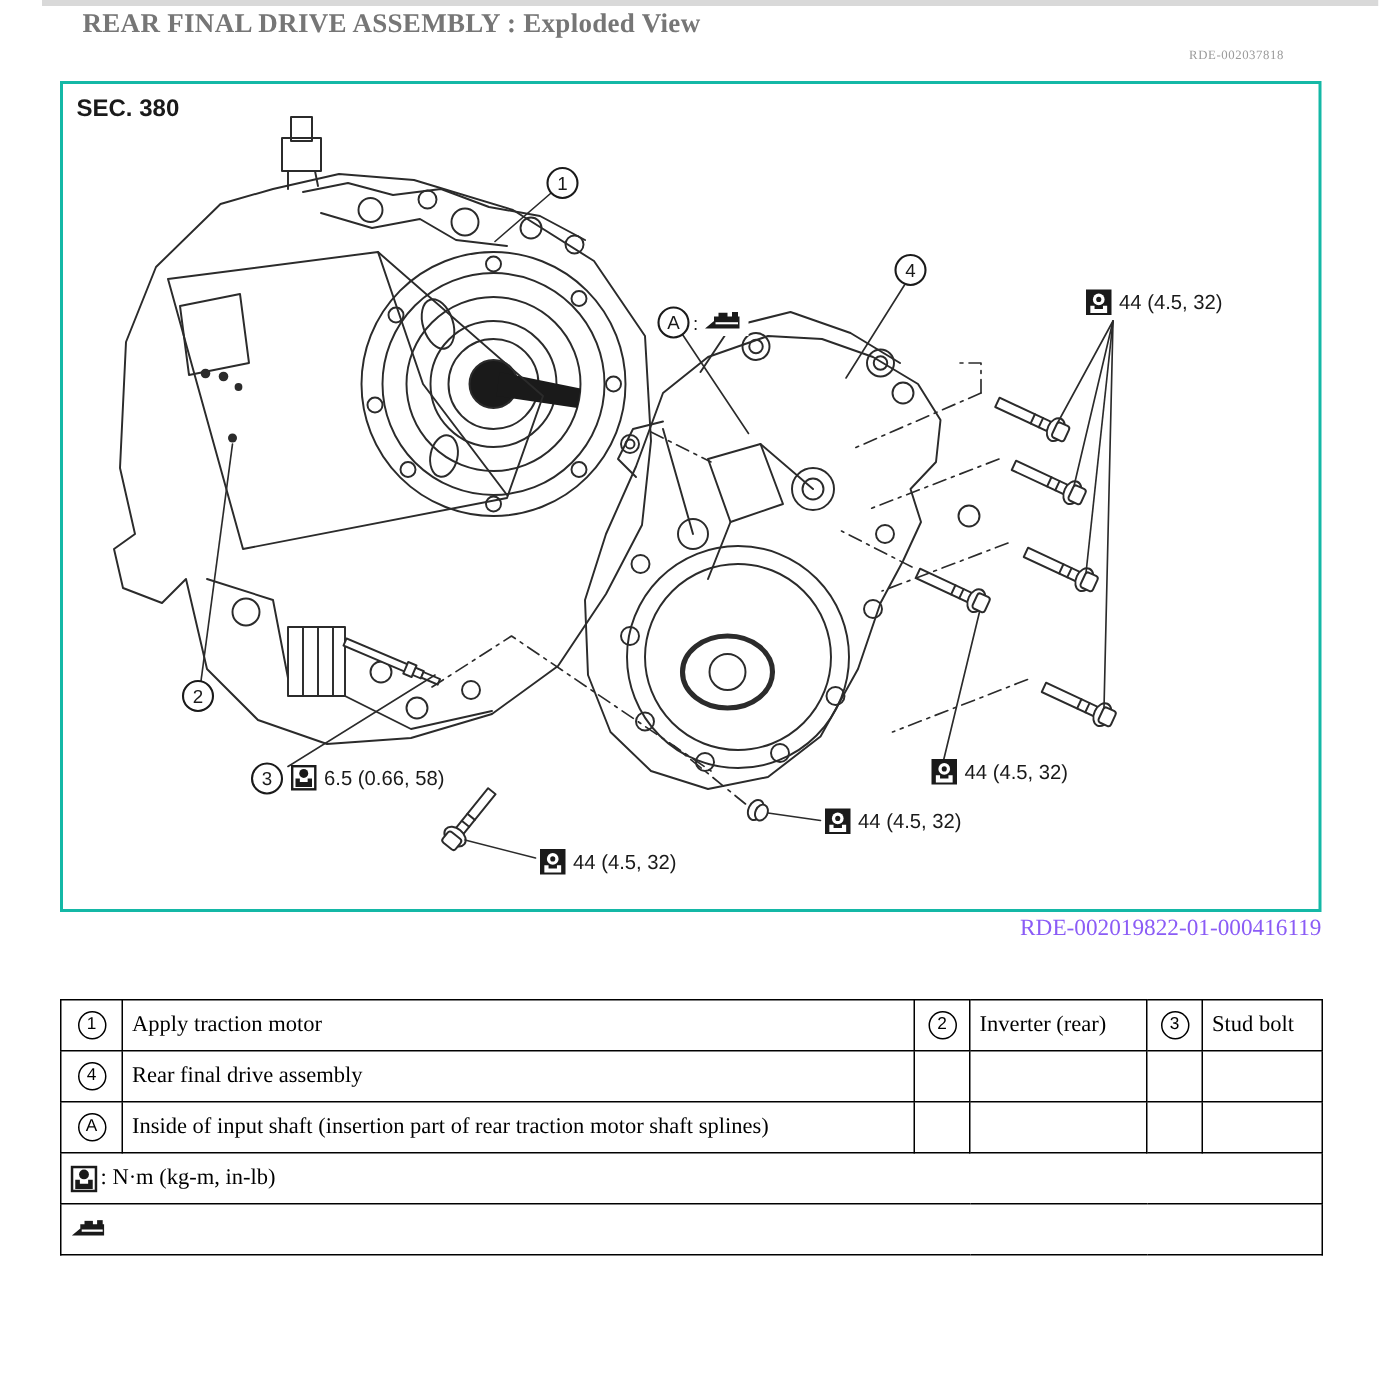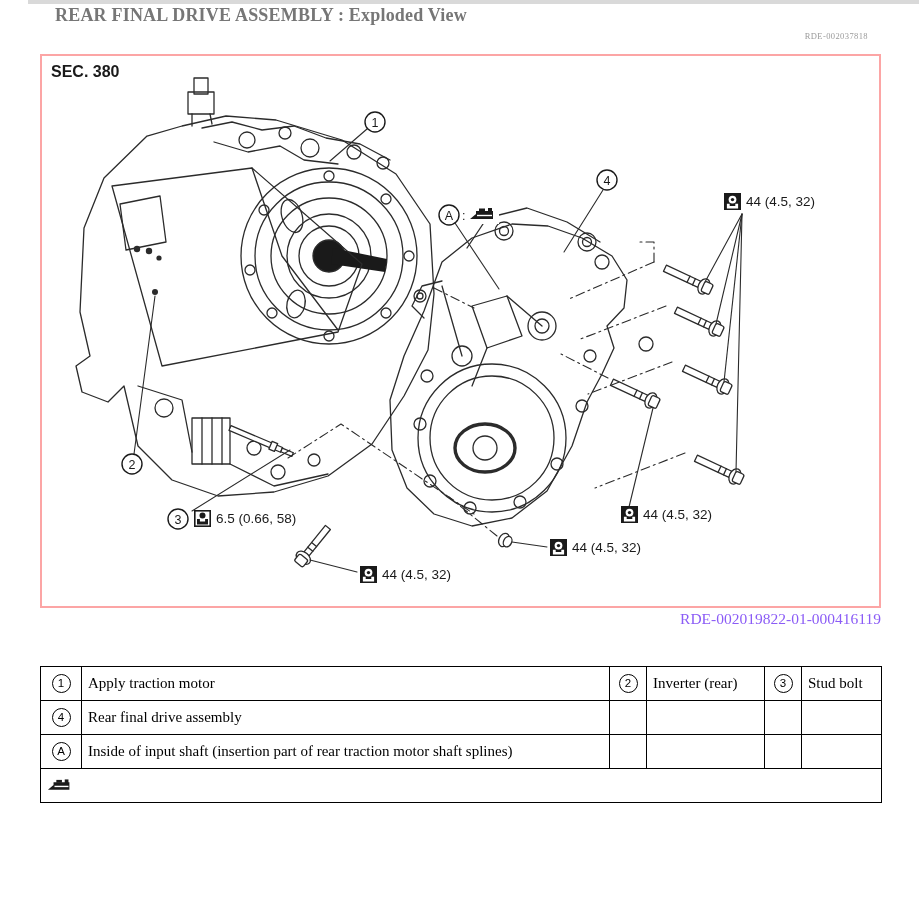--- a/index.html
+++ b/index.html
@@ -6,26 +6,26 @@
   body{
     width:919px;height:919px;position:relative;background:#fff;
     font-family:"Liberation Serif", serif;color:#111;overflow:hidden;
   }
   .top-strip{position:absolute;left:28px;top:0;width:891px;height:4px;background:#d9d9d9;}
   .page-title{
     position:absolute;left:55px;top:5px;font-size:18px;font-weight:bold;
     color:#767676;letter-spacing:.2px;font-family:"Liberation Serif",serif;
   }
   .doc-ref-top{
-    position:absolute;top:31px;right:51px;font-size:8.5px;color:#9a9a9a;
+    position:absolute;top:31px;right:63px;font-size:8.5px;color:#9a9a9a;
     font-family:"Liberation Serif",serif;letter-spacing:.4px;
   }
   .figure-box{
     position:absolute;left:40px;top:54px;width:837px;height:550px;
-    border:2px solid #fca5a5;background:#fff;
+    border:2px solid #14b8a6;background:#fff;
   }
   .figure-ref{
     position:absolute;top:610px;right:38px;font-size:15.5px;color:#8b5cf6;
     font-family:"Liberation Serif",serif;
   }
   table.parts{
     position:absolute;left:40px;top:666px;width:841px;
     border-collapse:collapse;table-layout:fixed;
     font-family:"Liberation Serif",serif;font-size:15px;color:#000;
   }
@@ -339,20 +339,32 @@
     <td class="co"><span class="circ">A</span></td>
     <td>Inside of input shaft (insertion part of rear traction motor shaft splines)</td>
     <td></td>
     <td></td>
     <td></td>
     <td></td>
   </tr>
   <tr>
     <td class="legend-cell" colspan="6">
       <span class="legend-inner">
+        <svg class="licon" width="18" height="18" viewBox="0 0 17 17">
+          <rect x="0.9" y="0.9" width="15.2" height="15.2" fill="#fff" stroke="#1a1a1a" stroke-width="1.7"></rect>
+          <circle cx="8.5" cy="5.6" r="3.1" fill="#1a1a1a"></circle>
+          <path d="M3,14.8 V9 H5.9 V11.5 H11.1 V9 H14 V14.8 Z" fill="#1a1a1a"></path>
+        </svg>
+        <span>: N·m (kg-m, in-lb)</span>
+      </span>
+    </td>
+  </tr>
+  <tr>
+    <td class="legend-cell" colspan="6">
+      <span class="legend-inner">
         <svg class="licon" width="28" height="17" viewBox="0 0 30 17">
           <path d="M7,5 h17 v8 h-17 z M7,8 L1,13 L7,13 Z" fill="#1a1a1a"></path>
           <rect x="19" y="2" width="4" height="4" fill="#1a1a1a"></rect>
           <rect x="10" y="2.5" width="6" height="3" fill="#1a1a1a"></rect>
           <line x1="8" y1="9.5" x2="23" y2="9.5" stroke="#fff" stroke-width="1.5"></line>
         </svg>
       </span>
     </td>
   </tr>
   </tbody>

